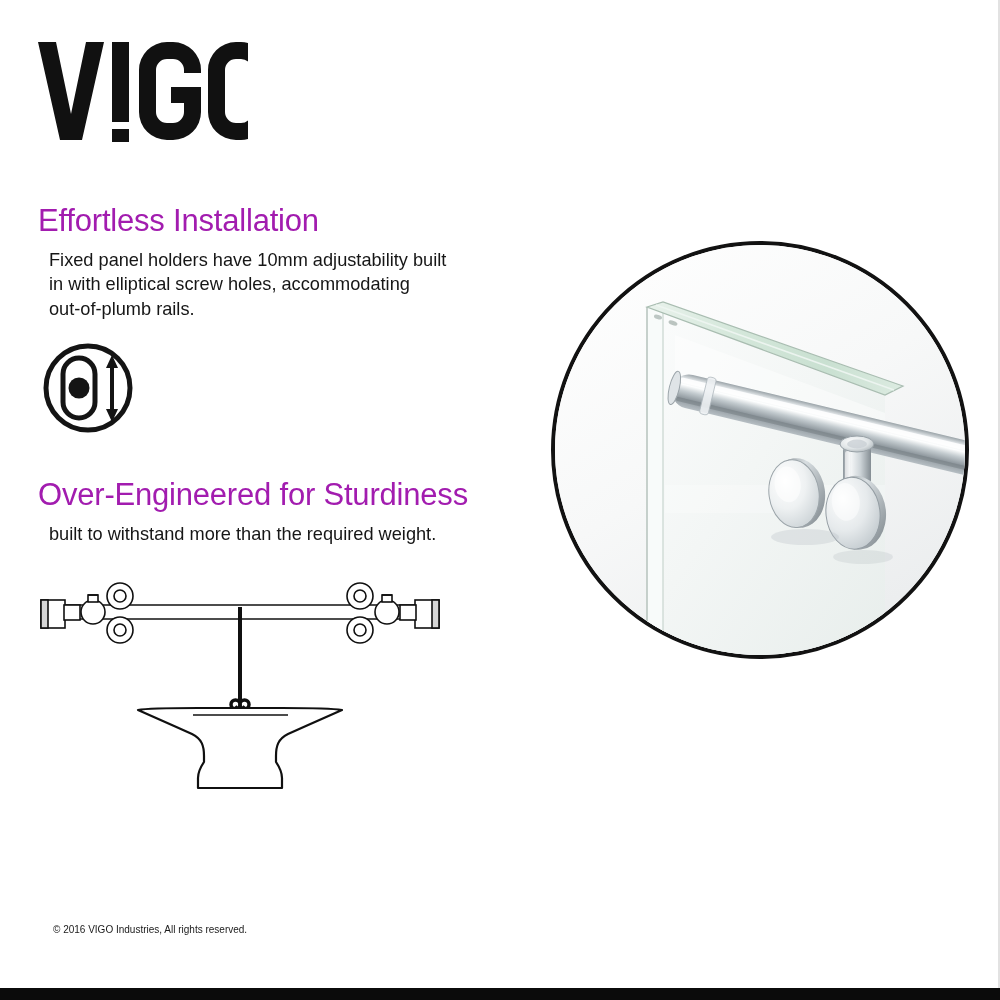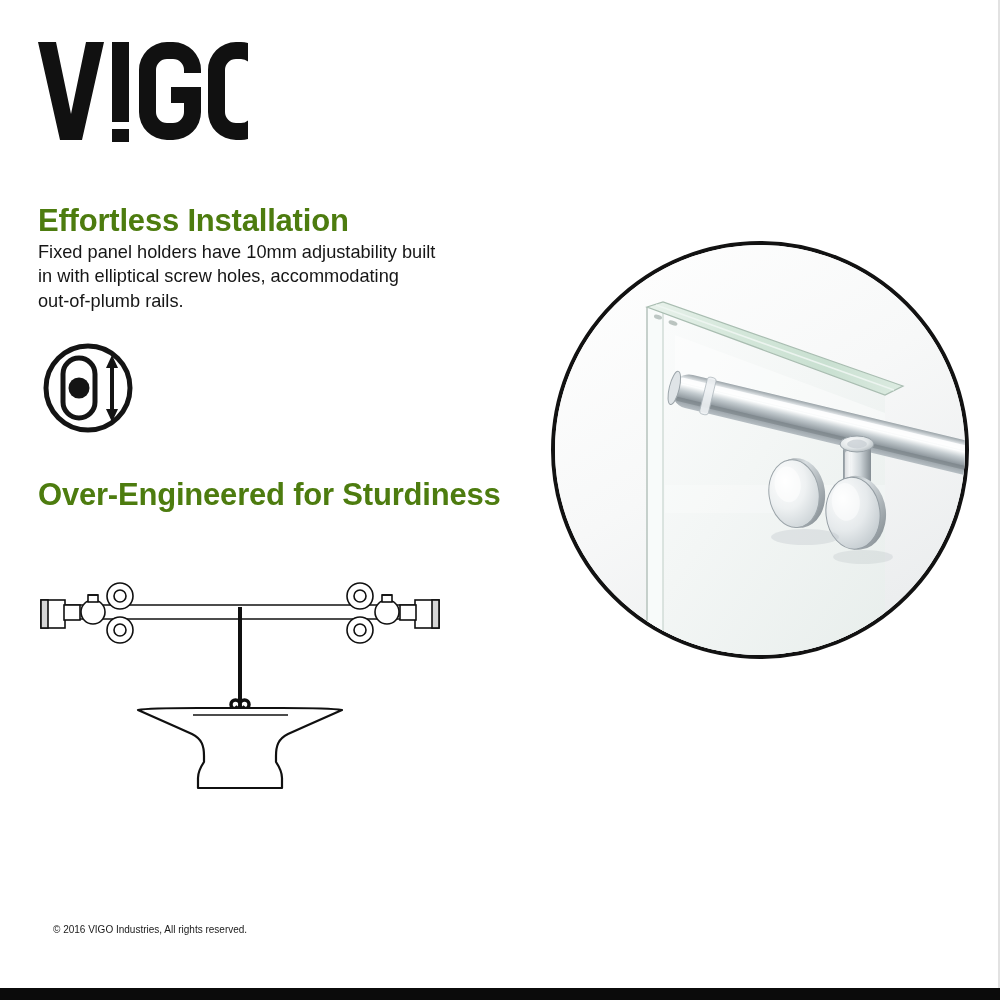--- a/index.html
+++ b/index.html
@@ -47,33 +47,33 @@
     height: 112px;
   }
 
   
   .feature-block { position: absolute; }
   #feature-install { left: 38px; top: 204px; width: 470px; }
   #feature-sturdy  { left: 38px; top: 478px; width: 480px; }
 
   .feature-heading {
     font-size: 31px;
-    font-weight: 700;
+    font-weight: 400;
     line-height: 1.08;
-    color: #4d7c0f;
+    color: #a21caf;
     letter-spacing: -0.2px;
     margin: 0 0 3px 0;
     white-space: nowrap;
   }
   .feature-body {
     font-size: 18.2px;
     font-weight: 400;
     line-height: 1.32;
     color: #161616;
-    margin: 0;
+    margin: 11px;
   }
   .feature-body span { display: block; white-space: nowrap; }
 
   
   #adjust-icon {
     position: absolute;
     left: 38px;
     top: 338px;
     width: 106px;
     height: 100px;
@@ -155,20 +155,21 @@
 
       <line x1="74" y1="25" x2="74" y2="76" stroke="#141414" stroke-width="4"></line>
       <polygon points="74,17 68,30 80,30" fill="#141414"></polygon>
       <polygon points="74,84 68,71 80,71" fill="#141414"></polygon>
     </svg>
   </div>
 
   <div class="feature-block" id="feature-sturdy">
     <h2 class="feature-heading">Over-Engineered for Sturdiness</h2>
     <p class="feature-body">
+      <span>built to withstand more than the required weight.</span>
     </p>
   </div>
 
   <div id="rail-anvil-diagram">
     <svg width="420" height="220" viewBox="0 0 420 220">
       <g fill="none" stroke="#101010" stroke-width="1.6">
 
         <line x1="30" y1="31" x2="390" y2="31"></line>
         <line x1="30" y1="45" x2="390" y2="45"></line>
 

